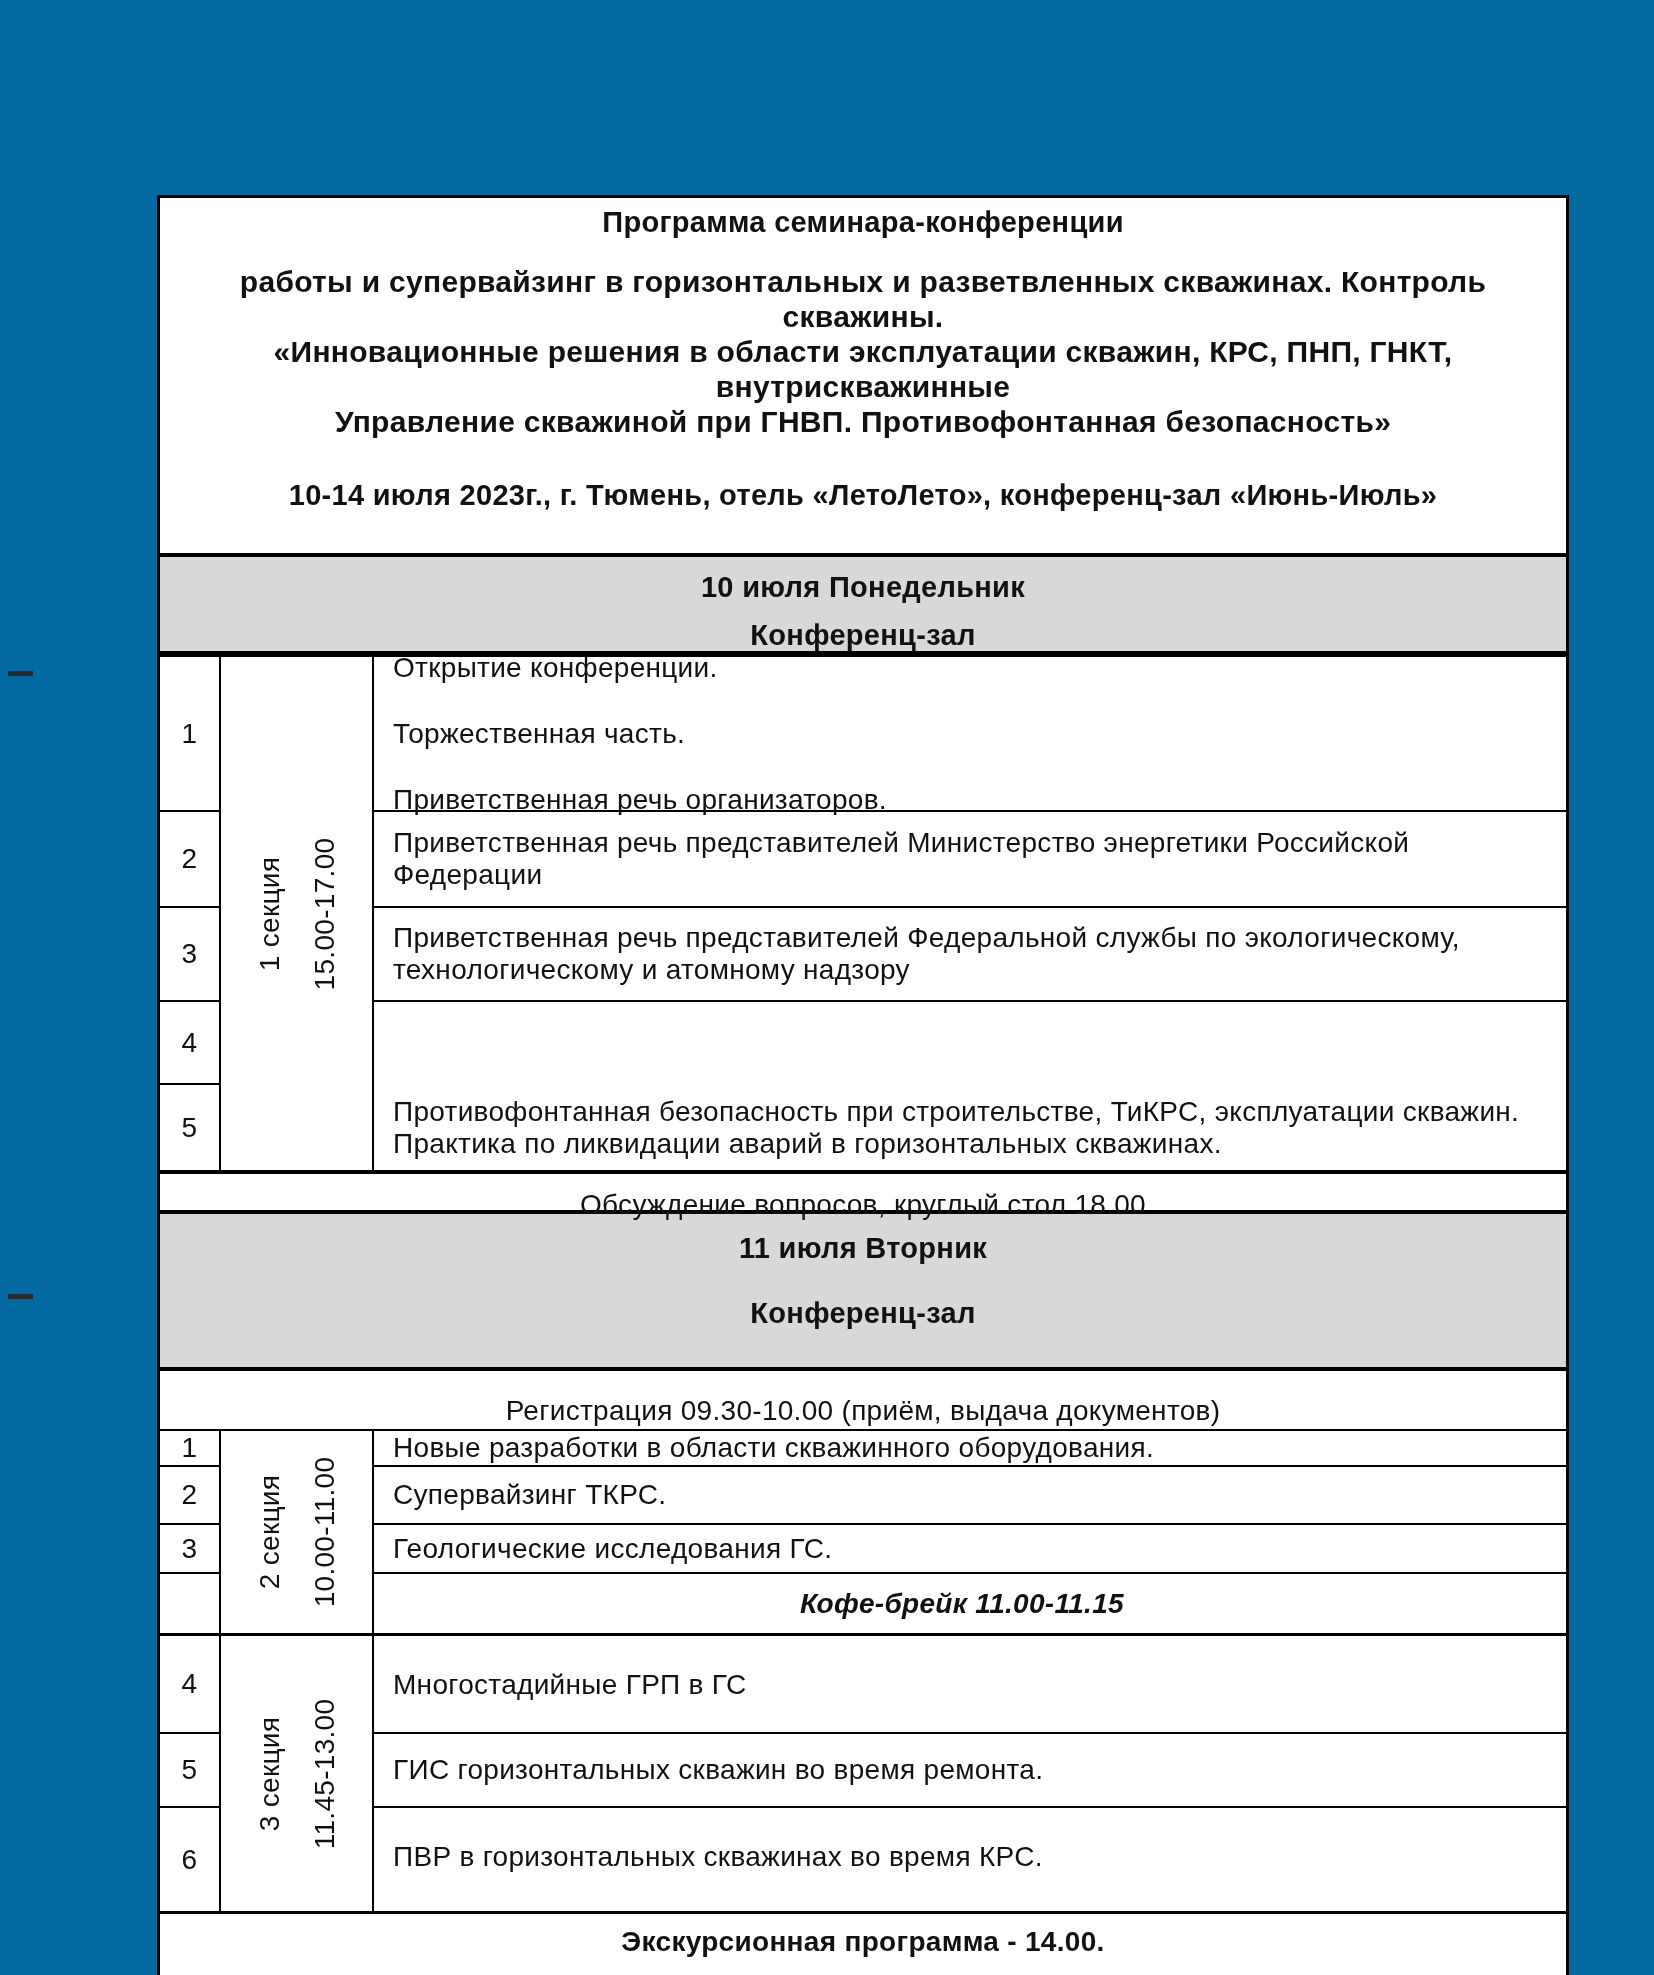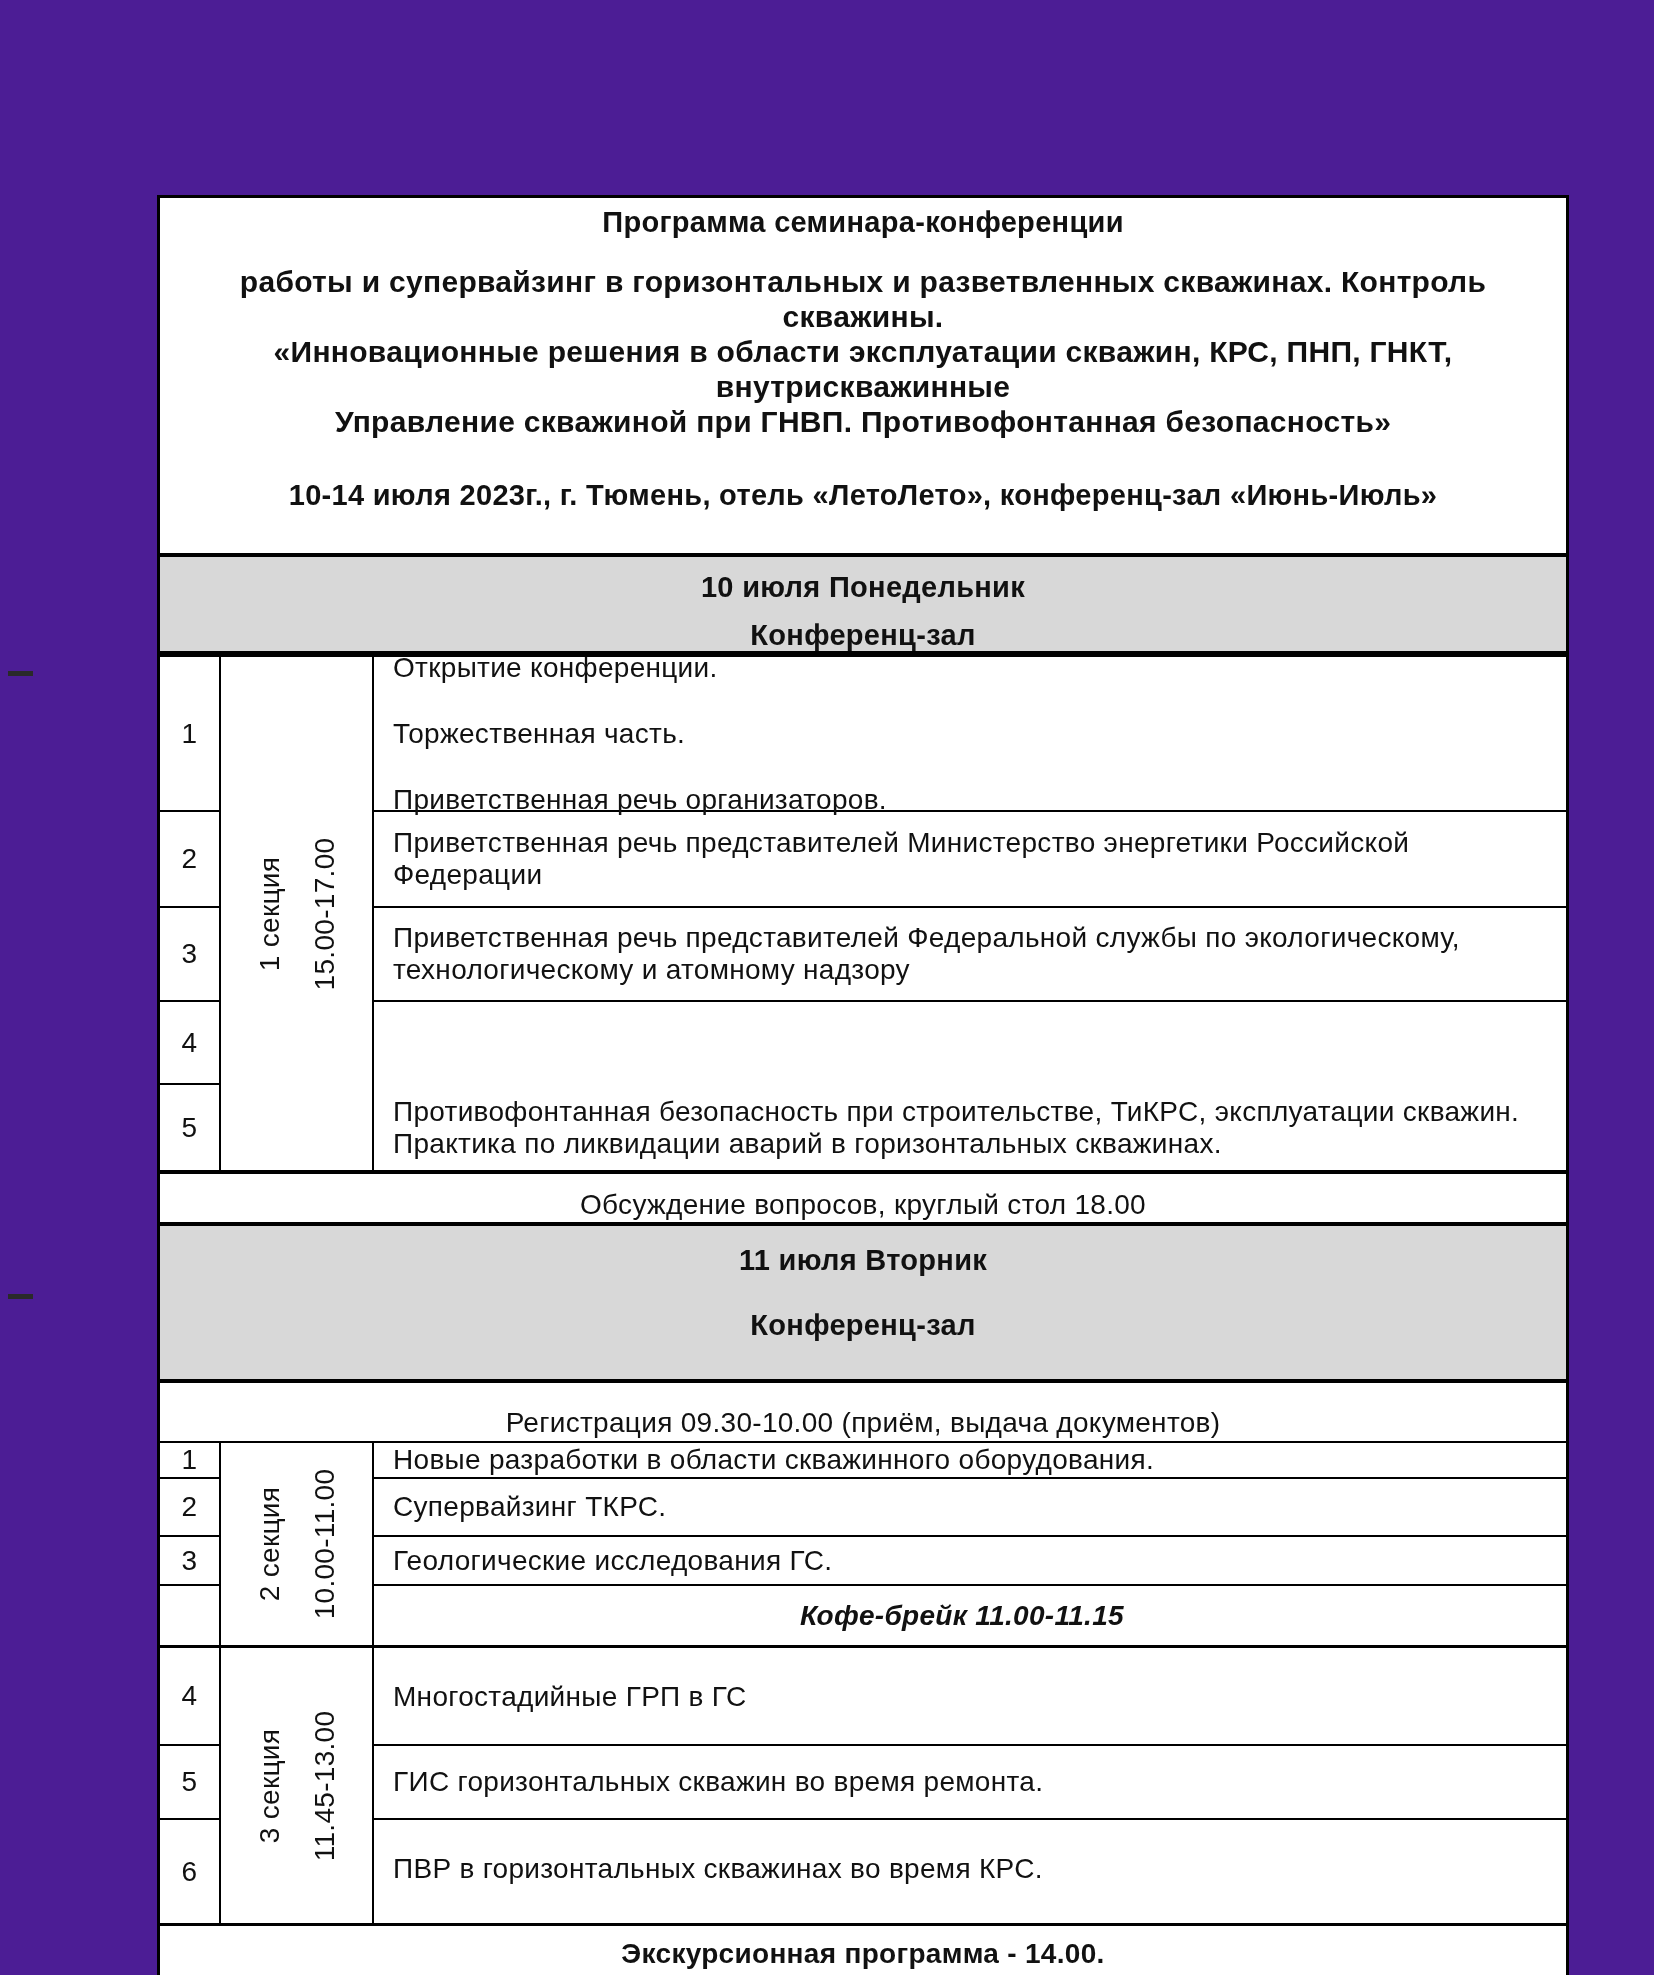--- a/index.html
+++ b/index.html
@@ -1,17 +1,17 @@
 <!DOCTYPE html>
 <html><head>
 <meta charset="utf-8">
 <style>
   html,body{margin:0;padding:0;}
   .page{
-    position:relative;width:1654px;height:1975px;background:#4c1d95;overflow:hidden;
+    position:relative;width:1654px;height:1975px;background:#0369a1;overflow:hidden;
     font-family:"Liberation Sans","DejaVu Sans",sans-serif;color:#111;letter-spacing:0.3px;
   }
   .margin-mark{position:absolute;left:8px;width:25px;height:5px;background:#2a2a2a;}
   .mm1{top:671px;}
   .mm2{top:1294px;}
   .doc{
     position:absolute;left:157px;top:195px;width:1412px;height:1800px;
     box-sizing:border-box;border:3px solid #000;border-bottom:none;background:#fff;
   }
   
@@ -26,21 +26,21 @@
     display:flex;flex-direction:column;align-items:center;
   }
   .b1{height:102px;padding-top:14px;gap:16px;}
   .b2{height:161px;padding-top:18px;gap:33px;}
   
   .fullrow{
     box-sizing:border-box;display:flex;justify-content:center;align-items:flex-start;
     font-size:28px;line-height:32px;text-align:center;
   }
   .reg1{height:35px;padding-top:2px;}
-  .discussion{height:52px;border-top:4px solid #000;padding-top:15px;}
+  .discussion{height:40px;border-top:4px solid #000;padding-top:15px;}
   .reg2{height:58px;padding-top:24px;}
   .excursion{height:52px;border-top:3px solid #000;padding-top:12px;font-weight:bold;}
   .coffee-cell{font-style:italic;justify-content:center !important;text-align:center;font-weight:bold;}
   
   .grid{display:grid;grid-template-columns:61px 153px 1fr;border-top:2px solid #000;box-sizing:border-box;}
   .g1{grid-template-rows:155px 96px 94px 83px 85px;}
   .g2a{grid-template-rows:36px 58px 49px 59px;}
   .g2b{grid-template-rows:98px 74px 103px;}
   .numcell{
     grid-column:1;border-right:2px solid #000;display:flex;align-items:center;justify-content:center;

